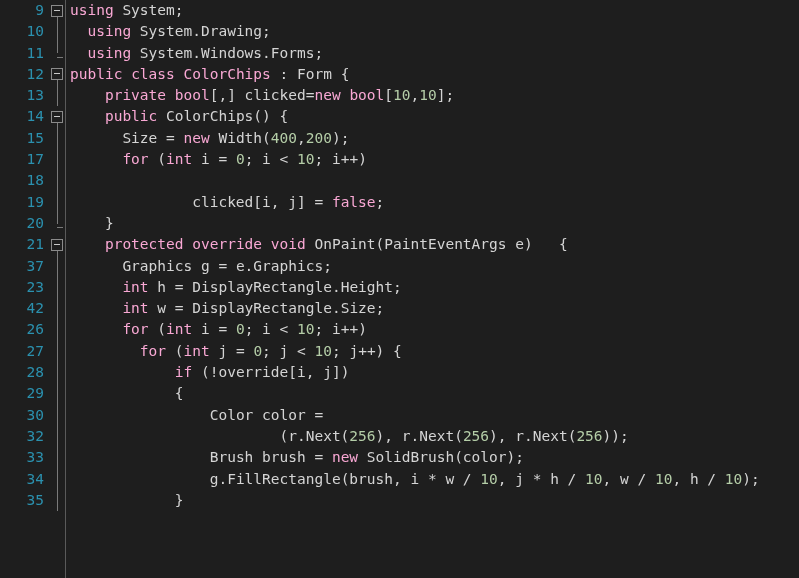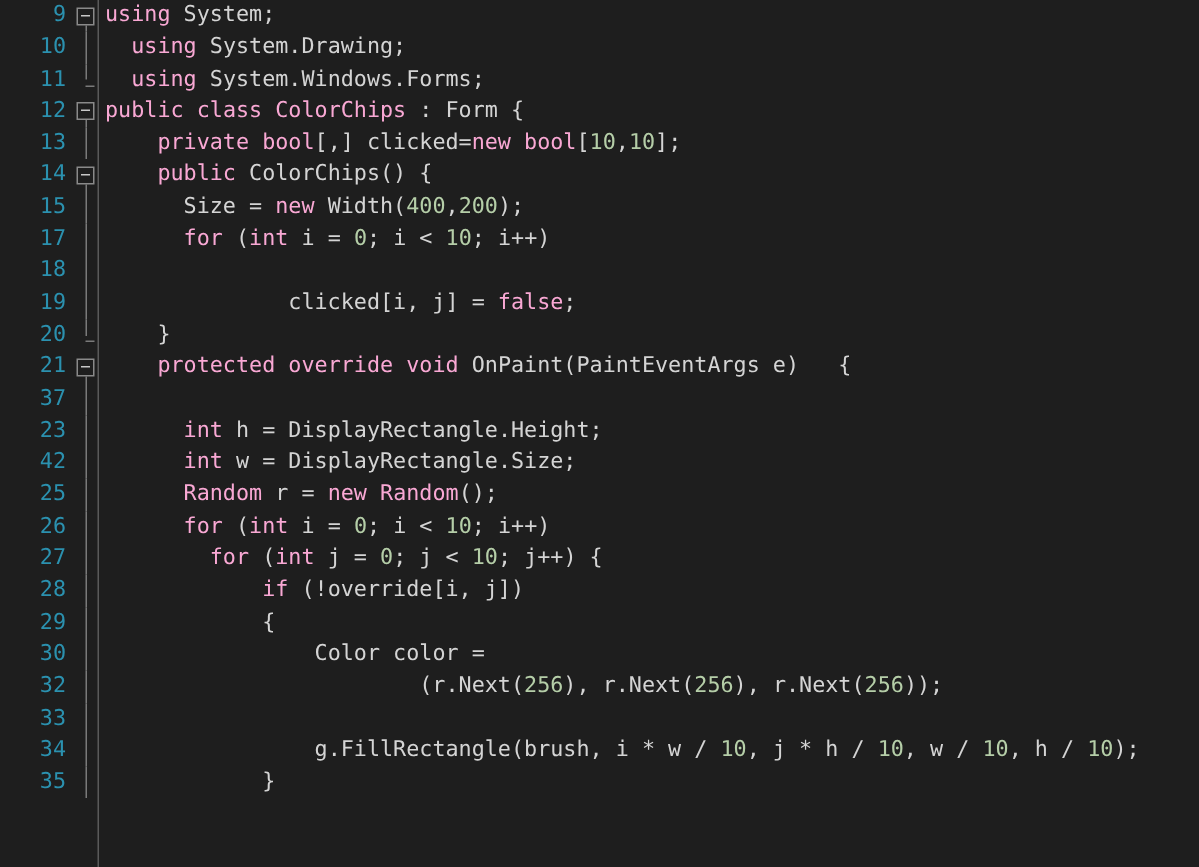--- a/index.html
+++ b/index.html
@@ -134,27 +134,26 @@
       <div class="row"><span class="lnum">11</span><div class="foldcol"><div class="vline half-top"></div><div class="vfoot"></div></div><span class="code"><span class="pln">  </span><span class="kw">using</span><span class="pln"> System.Windows.Forms;</span></span></div>
       <div class="row"><span class="lnum">12</span><div class="foldcol"><div class="vline half-bottom"></div><div class="foldbox"></div></div><span class="code"><span class="pln"></span><span class="kw">public</span><span class="pln"> </span><span class="kw">class</span><span class="pln"> </span><span class="typ">ColorChips</span><span class="pln"> : Form {</span></span></div>
       <div class="row"><span class="lnum">13</span><div class="foldcol"><div class="vline"></div></div><span class="code"><span class="pln">    </span><span class="kw">private</span><span class="pln"> </span><span class="kw">bool</span><span class="pln">[,] clicked=</span><span class="kw">new</span><span class="pln"> </span><span class="kw">bool</span><span class="pln">[</span><span class="num">10</span><span class="pln">,</span><span class="num">10</span><span class="pln">];</span></span></div>
       <div class="row"><span class="lnum">14</span><div class="foldcol"><div class="vline half-bottom"></div><div class="foldbox"></div></div><span class="code"><span class="pln">    </span><span class="kw">public</span><span class="pln"> ColorChips() {</span></span></div>
       <div class="row"><span class="lnum">15</span><div class="foldcol"><div class="vline"></div></div><span class="code"><span class="pln">      </span><span class="pln">Size = </span><span class="kw">new</span><span class="pln"> Width(</span><span class="num">400</span><span class="pln">,</span><span class="num">200</span><span class="pln">);</span></span></div>
       <div class="row"><span class="lnum">17</span><div class="foldcol"><div class="vline"></div></div><span class="code"><span class="pln">      </span><span class="kw">for</span><span class="pln"> (</span><span class="kw">int</span><span class="pln"> i = </span><span class="num">0</span><span class="pln">; i &lt; </span><span class="num">10</span><span class="pln">; i++)</span></span></div>
       <div class="row"><span class="lnum">18</span><div class="foldcol"><div class="vline"></div></div></div>
       <div class="row"><span class="lnum">19</span><div class="foldcol"><div class="vline"></div></div><span class="code"><span class="pln">              </span><span class="pln">clicked[i, j] = </span><span class="kw">false</span><span class="pln">;</span></span></div>
       <div class="row"><span class="lnum">20</span><div class="foldcol"><div class="vline half-top"></div><div class="vfoot"></div></div><span class="code"><span class="pln">    </span><span class="pln">}</span></span></div>
       <div class="row"><span class="lnum">21</span><div class="foldcol"><div class="vline half-bottom"></div><div class="foldbox"></div></div><span class="code"><span class="pln">    </span><span class="kw">protected</span><span class="pln"> </span><span class="kw">override</span><span class="pln"> </span><span class="kw">void</span><span class="pln"> OnPaint(PaintEventArgs e)   {</span></span></div>
-      <div class="row"><span class="lnum">37</span><div class="foldcol"><div class="vline"></div></div><span class="code"><span class="pln">      </span></span></div>
+      <div class="row"><span class="lnum">37</span><div class="foldcol"><div class="vline"></div></div><span class="code"><span class="pln">      </span><span class="pln">Graphics g = e.Graphics;</span></span></div>
       <div class="row"><span class="lnum">23</span><div class="foldcol"><div class="vline"></div></div><span class="code"><span class="pln">      </span><span class="kw">int</span><span class="pln"> h = DisplayRectangle.Height;</span></span></div>
       <div class="row"><span class="lnum">42</span><div class="foldcol"><div class="vline"></div></div><span class="code"><span class="pln">      </span><span class="kw">int</span><span class="pln"> w = DisplayRectangle.Size;</span></span></div>
-      <div class="row"><span class="lnum">25</span><div class="foldcol"><div class="vline"></div></div><span class="code"><span class="pln">      </span><span class="typ">Random</span><span class="pln"> r = </span><span class="kw">new</span><span class="pln"> </span><span class="typ">Random</span><span class="pln">();</span></span></div>
       <div class="row"><span class="lnum">26</span><div class="foldcol"><div class="vline"></div></div><span class="code"><span class="pln">      </span><span class="kw">for</span><span class="pln"> (</span><span class="kw">int</span><span class="pln"> i = </span><span class="num">0</span><span class="pln">; i &lt; </span><span class="num">10</span><span class="pln">; i++)</span></span></div>
       <div class="row"><span class="lnum">27</span><div class="foldcol"><div class="vline"></div></div><span class="code"><span class="pln">        </span><span class="kw">for</span><span class="pln"> (</span><span class="kw">int</span><span class="pln"> j = </span><span class="num">0</span><span class="pln">; j &lt; </span><span class="num">10</span><span class="pln">; j++) {</span></span></div>
       <div class="row"><span class="lnum">28</span><div class="foldcol"><div class="vline"></div></div><span class="code"><span class="pln">            </span><span class="kw">if</span><span class="pln"> (!override[i, j])</span></span></div>
       <div class="row"><span class="lnum">29</span><div class="foldcol"><div class="vline"></div></div><span class="code"><span class="pln">            </span><span class="pln">{</span></span></div>
       <div class="row"><span class="lnum">30</span><div class="foldcol"><div class="vline"></div></div><span class="code"><span class="pln">                </span><span class="pln">Color color =</span></span></div>
       <div class="row"><span class="lnum">32</span><div class="foldcol"><div class="vline"></div></div><span class="code"><span class="pln">                        </span><span class="pln">(r.Next(</span><span class="num">256</span><span class="pln">), r.Next(</span><span class="num">256</span><span class="pln">), r.Next(</span><span class="num">256</span><span class="pln">));</span></span></div>
-      <div class="row"><span class="lnum">33</span><div class="foldcol"><div class="vline"></div></div></div>
+      <div class="row"><span class="lnum">33</span><div class="foldcol"><div class="vline"></div></div><span class="code"><span class="pln">                </span><span class="pln">Brush brush = </span><span class="kw">new</span><span class="pln"> SolidBrush(color);</span></span></div>
       <div class="row"><span class="lnum">34</span><div class="foldcol"><div class="vline"></div></div><span class="code"><span class="pln">                </span><span class="pln">g.FillRectangle(brush, i * w / </span><span class="num">10</span><span class="pln">, j * h / </span><span class="num">10</span><span class="pln">, w / </span><span class="num">10</span><span class="pln">, h / </span><span class="num">10</span><span class="pln">);</span></span></div>
       <div class="row"><span class="lnum">35</span><div class="foldcol"><div class="vline"></div></div><span class="code"><span class="pln">            </span><span class="pln">}</span></span></div>
     </div>
 </div>
 
 </body></html>

